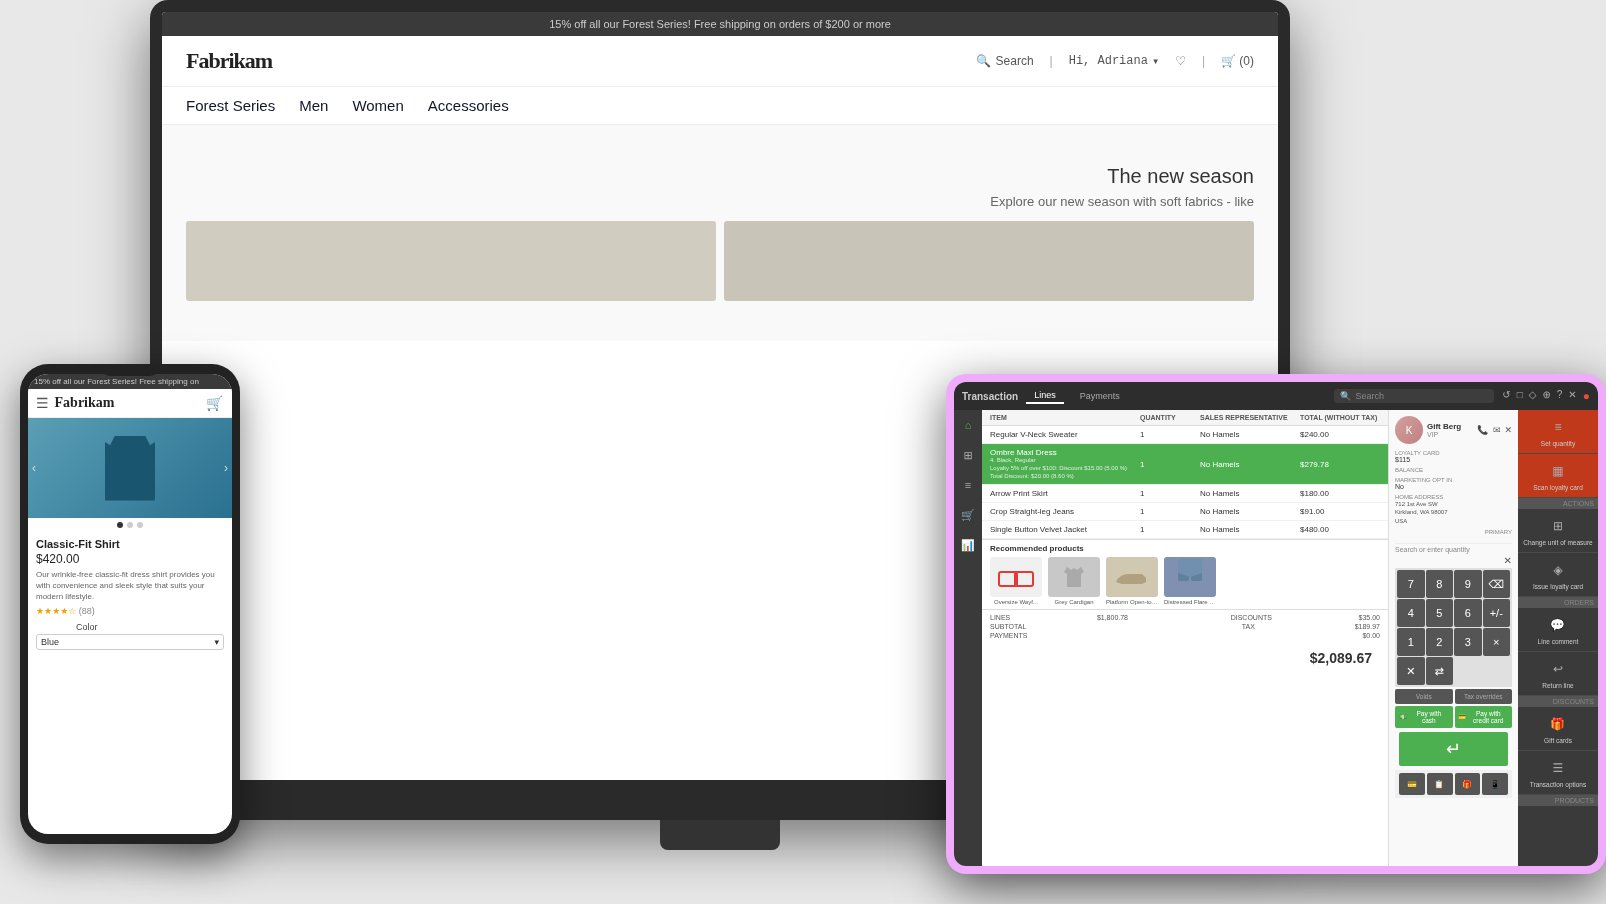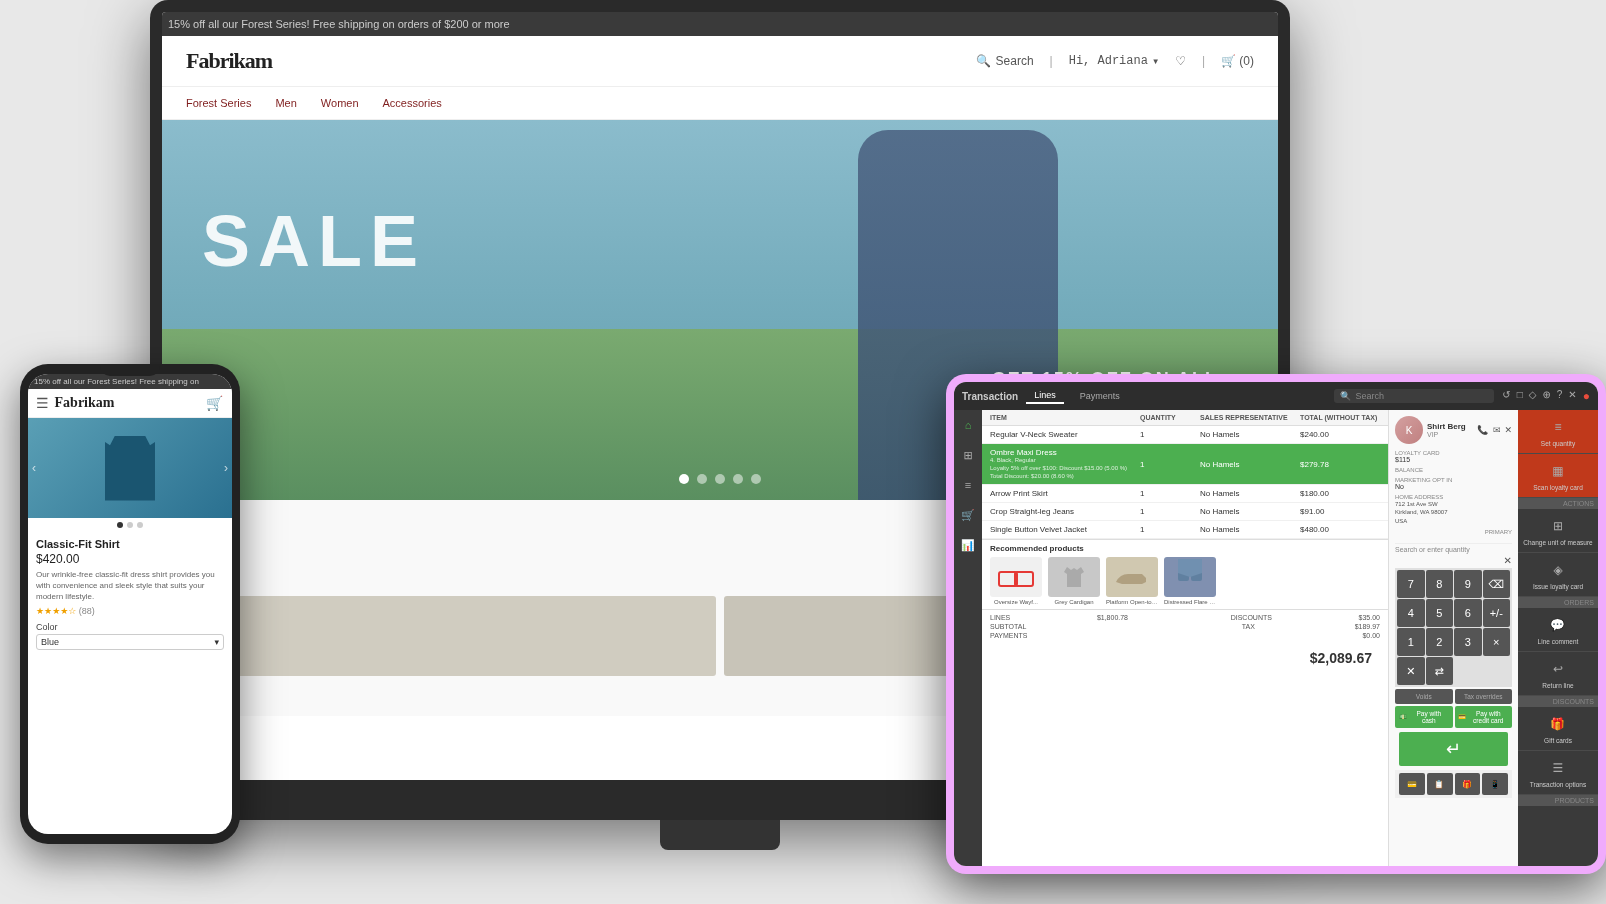--- a/index.html
+++ b/index.html
@@ -57,21 +57,21 @@
       width: 120px;
       height: 30px;
       background: #333;
       border-radius: 0 0 8px 8px;
     }
 
     
     .shop-banner {
       background: #3a3a3a;
       color: #ccc;
-      text-align: left;
+      text-align: center;
       font-size: 11px;
       padding: 6px;
     }
     .shop-header {
       background: #fff;
       display: flex;
       align-items: center;
       padding: 12px 24px;
       border-bottom: 1px solid #eee;
     }
@@ -100,22 +100,22 @@
       display: flex;
       align-items: flex-start;
       gap: 4px;
       font-family: Liberation Mono, monospace;
     }
     .shop-nav-links {
       background: #fff;
       display: flex;
       gap: 24px;
       padding: 10px 24px;
-      font-size: 11px;
-      color: #7f1d1d;
+      font-size: 15px;
+      color: #0f172a;
       border-bottom: 1px solid #eee;
     }
     .shop-hero {
       position: relative;
       height: 380px;
       background: linear-gradient(to bottom, #a8c5c5 0%, #7ba8a8 40%, #5d8f6e 100%);
       overflow: hidden;
     }
     .hero-sale-text {
       position: absolute;
@@ -254,21 +254,21 @@
     }
     .phone-prev { left: 4px; }
     .phone-next { right: 4px; }
     .phone-product-info {
       padding: 6px 8px;
     }
     .phone-product-name { font-size: 11px; font-weight: 700; color: #222; }
     .phone-product-price { font-size: 12px; color: #222; margin-top: 2px; }
     .phone-product-desc { font-size: 8px; color: #666; margin-top: 3px; line-height: 1.4; }
     .phone-stars { color: #f0a000; font-size: 9px; margin-top: 3px; }
-    .phone-color-label { font-size: 9px; color: #444; margin-top: 6px; }
+    .phone-color-label { font-size: 9px; color: #444; margin-top: 6px; margin-left: 40px; }
     .phone-color-select {
       display: flex;
       align-items: center;
       justify-content: space-between;
       border: 1px solid #ccc;
       border-radius: 3px;
       padding: 2px 4px;
       font-size: 9px;
       color: #333;
       margin-top: 2px;
@@ -617,42 +617,20 @@
           </div>
         </div>
 
         <div class="shop-nav-links">
           <span>Forest Series</span>
           <span>Men</span>
           <span>Women</span>
           <span>Accessories</span>
         </div>
 
-        <div class="shop-hero">
-
-          <div style="position:absolute;top:0;left:0;right:0;height:60%;background:linear-gradient(to bottom, #8bbccc, #6fa8b8);"></div>
-          <div style="position:absolute;bottom:0;left:0;right:0;height:45%;background:linear-gradient(to top, #5a8f60, #7aaa70);"></div>
-
-          <div style="position:absolute;right:220px;top:10px;width:200px;height:370px;background:linear-gradient(to bottom, #4a6080, #3a5070);border-radius:30px 30px 0 0;opacity:0.85;"></div>
-
-          <div class="hero-sale-text">SALE</div>
-
-          <div class="hero-promo-text">
-            <div>GET 15% OFF ON ALL</div>
-            <div>OUR FOREST SERIES!</div>
-          </div>
-
-          <div class="hero-dots">
-            <div class="hero-dot active"></div>
-            <div class="hero-dot"></div>
-            <div class="hero-dot"></div>
-            <div class="hero-dot"></div>
-            <div class="hero-dot"></div>
-          </div>
-        </div>
 
         <div class="shop-new-season">
           <div class="new-season-title">The new season</div>
           <div class="new-season-sub">Explore our new season with soft fabrics - like</div>
 
           <div style="display:flex;gap:8px;margin-top:12px;">
             <div style="flex:1;height:80px;background:#d0ccc0;border-radius:3px;"></div>
             <div style="flex:1;height:80px;background:#c8c4b8;border-radius:3px;"></div>
           </div>
         </div>
@@ -846,21 +824,21 @@
             </div>
             <div style="display:flex;justify-content:flex-end;align-items:center;padding:4px 8px;background:#fff;">
               <div class="pos-total-amount">$2,089.67</div>
             </div>
           </div>
 
           <div class="pos-customer">
             <div class="pos-customer-header">
               <div class="pos-customer-avatar">K</div>
               <div>
-                <div class="pos-customer-name">Shirt Berg</div>
+                <div class="pos-customer-name">Gift Berg</div>
                 <div class="pos-customer-sub">VIP</div>
               </div>
               <div style="margin-left:auto;display:flex;gap:4px;">
                 <span style="font-size:9px;color:#555;">📞</span>
                 <span style="font-size:9px;color:#555;">✉</span>
                 <span style="font-size:9px;color:#555;">✕</span>
               </div>
             </div>
             <div class="pos-customer-field">
               <div class="pos-customer-label">LOYALTY CARD</div>

